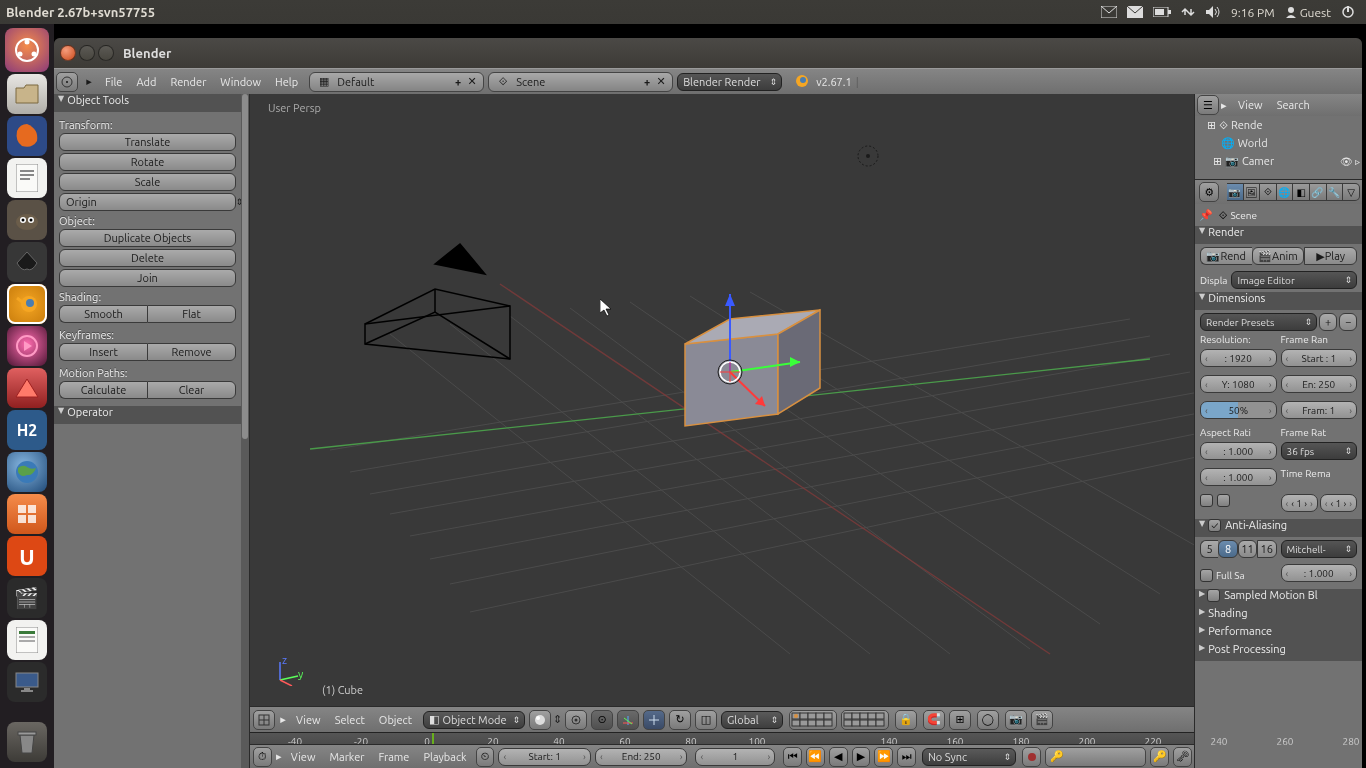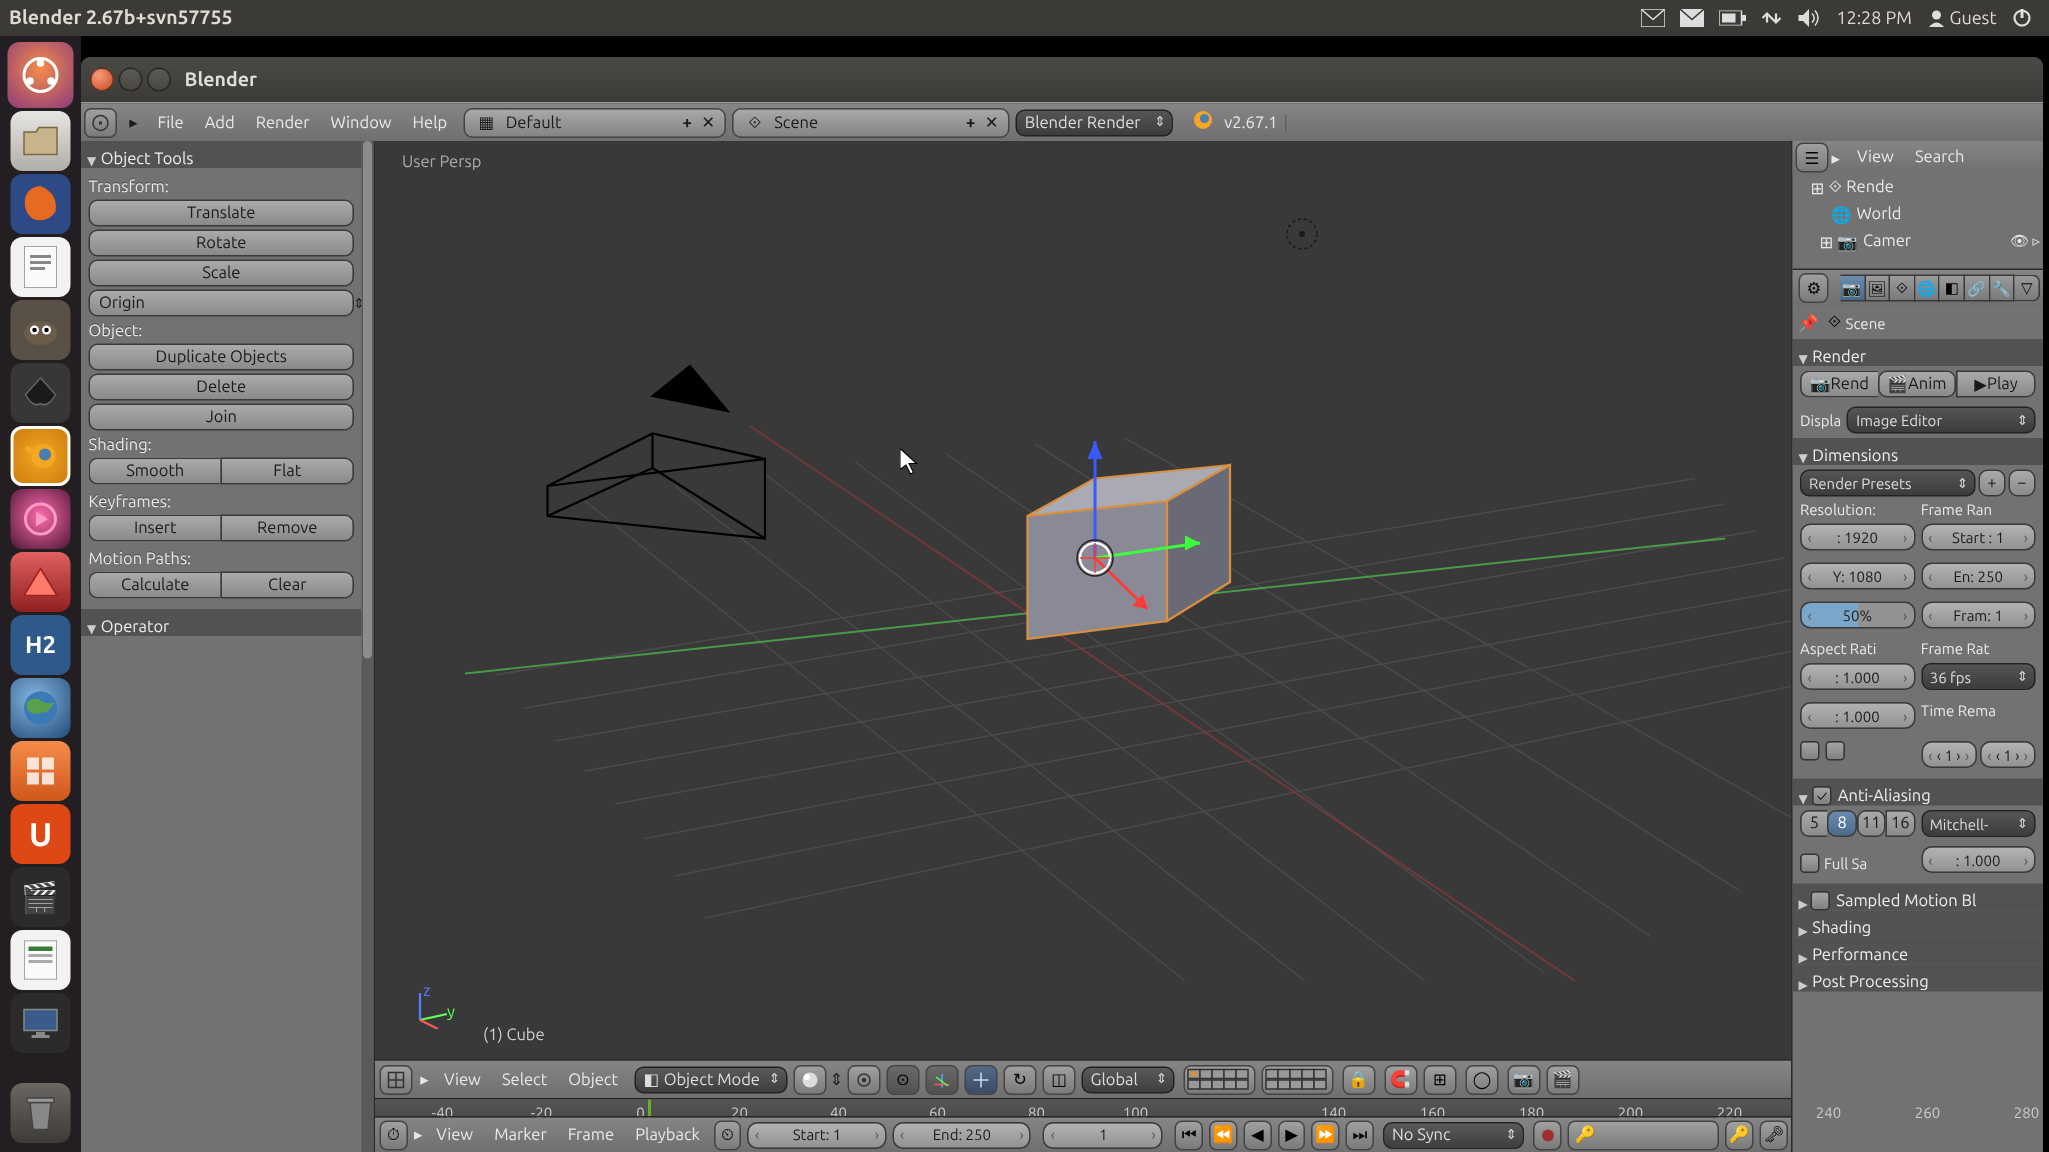--- a/index.html
+++ b/index.html
@@ -58,21 +58,21 @@
 .view3d { grid-column:2; grid-row:1; background:#393939; position:relative; overflow:hidden; }
 .view3d-hdr { position:absolute; left:0; right:0; bottom:0; height:26px; background:linear-gradient(#858585,#6f6f6f); display:flex; align-items:center; border-top:1px solid #2a2a2a; }
 .timeline { grid-column:2; grid-row:2; background:#727272; position:relative; border-top:1px solid #222; }
 .timeline .ruler { position:absolute; left:0; right:0; top:0; height:20px; background:linear-gradient(#555,#444); }
 .timeline .tick { position:absolute; top:3px; color:#ccc; font-size:10px; transform:translateX(-50%); }
 .timeline .playhead { position:absolute; top:0; bottom:16px; width:2px; background:#69b01c; }
 .timeline-hdr { position:absolute; left:0; right:0; bottom:0; height:24px; background:linear-gradient(#858585,#6f6f6f); display:flex; align-items:center; border-top:1px solid #2a2a2a; }
 .rightcol { grid-column:3; grid-row:1/3; background:#727272; border-left:1px solid #2a2a2a; overflow:hidden; display:flex; flex-direction:column; }
 
 
-.panel-h { background:#525252; color:#eee; height:18px; display:flex; align-items:flex-end; padding:0 4px; font-size:11px; }
+.panel-h { background:#525252; color:#eee; height:18px; display:flex; align-items:flex-start; padding:0 4px; font-size:11px; }
 .panel-h::before { content:"▼"; font-size:8px; margin-right:3px; color:#ccc; }
 .panel-body { padding:3px 5px; }
 .lbl { color:#eaeaea; text-shadow:0 -1px 0 rgba(0,0,0,.4); margin:4px 0 2px; display:block; }
 .btn { height:18px; background:linear-gradient(#aaaaaa,#8a8a8a); border:1px solid #3a3a3a; border-radius:6px; display:flex; align-items:center; justify-content:center; color:#1a1a1a; margin-bottom:2px; cursor:default; }
 .btn-row { display:flex; gap:0; }
 .btn-row .btn { flex:1; }
 .btn-row .btn:first-child { border-radius:6px 0 0 6px; border-right:none; }
 .btn-row .btn:last-child { border-radius:0 6px 6px 0; }
 .scroll-track { position:absolute; right:0; top:0; bottom:0; width:8px; background:#5a5a5a; }
 .scroll-thumb { position:absolute; left:1px; right:1px; background:#8c8c8c; border-radius:3px; }
@@ -131,21 +131,21 @@
     <svg width="14" height="14">
         <path d="M4 10 L4 4 M10 4 L10 10 M1 7 L4 4 L7 7 M7 7 L10 10 L13 7" stroke="#ddd" fill="none" stroke-width="1.5"></path>
       </svg>
   </span>
   <span class="ind" data-name="sound-icon">
     <svg width="16" height="14">
         <path d="M1 5 L4 5 L8 1 L8 13 L4 9 L1 9 Z" fill="#ddd"></path>
         <path d="M10 4 Q13 7 10 10 M12 2 Q16 7 12 12" stroke="#ddd" fill="none"></path>
       </svg>
   </span>
-  <span class="ind" data-name="clock" style="font-size:12px;">12:28 PM</span>
+  <span class="ind" data-name="clock" style="font-size:12px;">9:16 PM</span>
   <span class="ind" data-name="user-menu">
     <svg width="12" height="12">
         <circle cx="6" cy="4" r="3" fill="#ddd"></circle>
         <path d="M1 12 Q6 6 11 12" fill="#ddd"></path>
       </svg>
     <span data-name="user-name" style="margin-left:3px;font-size:12px;">Guest</span>
   </span>
   <span class="ind" data-name="session-icon">
     <svg width="14" height="14">
         <circle cx="7" cy="7" r="5" fill="none" stroke="#ddd" stroke-width="1.5"></circle>

